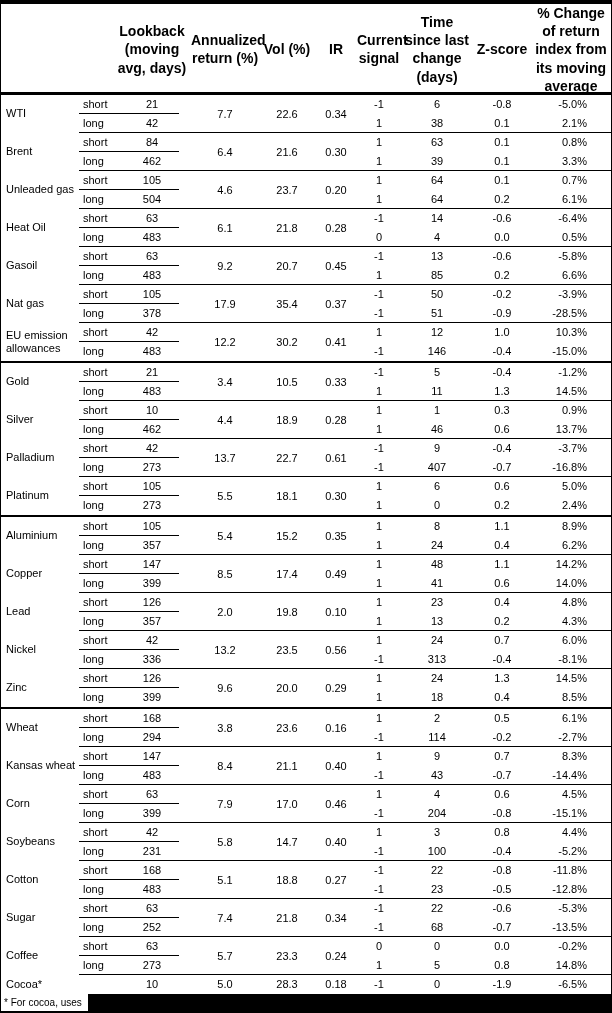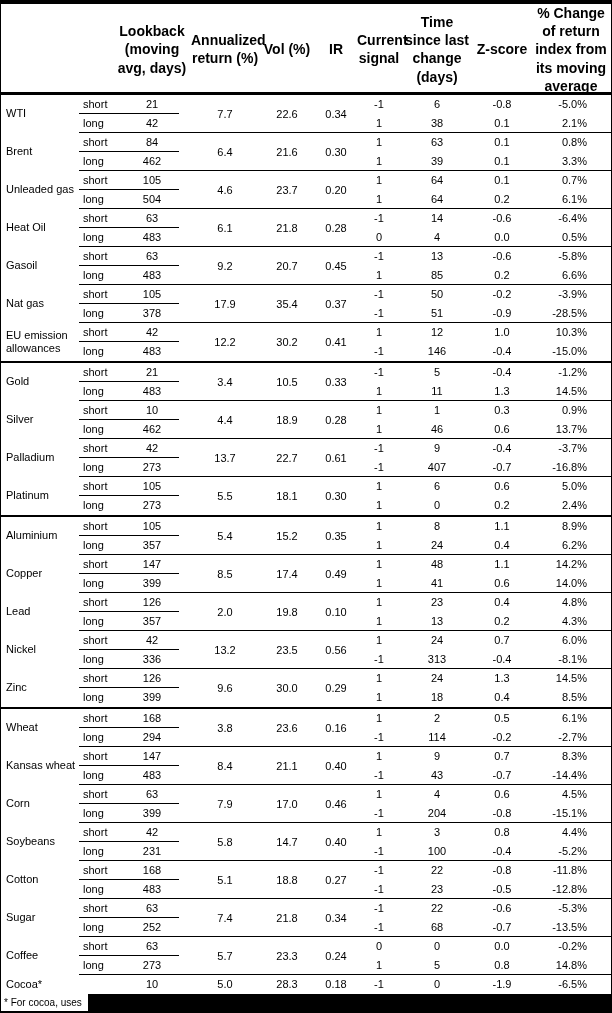--- a/index.html
+++ b/index.html
@@ -382,21 +382,21 @@
           <div class="cell c-center" style="grid-area: 2 / 3 / span 1;">336</div>
           <div class="cell c-sig" style="grid-area: 2 / 7 / span 1;">-1</div>
           <div class="cell c-time" style="grid-area: 2 / 8 / span 1;">313</div>
           <div class="cell c-z" style="grid-area: 2 / 9 / span 1;">-0.4</div>
           <div class="cell c-pct" style="grid-area: 2 / 10 / span 1;">-8.1%</div>
           <div class="mid-line"></div>
         </div>
         <div class="block" style="grid-template-rows: repeat(2, 19px);">
           <div class="name-cell" style="grid-area: 1 / 1 / span 2;">Zinc</div>
           <div class="cell merged c-center" style="grid-area: 1 / 4 / span 2;">9.6</div>
-          <div class="cell merged c-center" style="grid-area: 1 / 5 / span 2;">30.0</div>
+          <div class="cell merged c-center" style="grid-area: 1 / 5 / span 2;">20.0</div>
           <div class="cell merged c-center" style="grid-area: 1 / 6 / span 2;">0.29</div>
           <div class="cell label-cell" style="grid-area: 1 / 2 / span 1;">short</div>
           <div class="cell c-center" style="grid-area: 1 / 3 / span 1;">126</div>
           <div class="cell c-sig" style="grid-area: 1 / 7 / span 1;">1</div>
           <div class="cell c-time" style="grid-area: 1 / 8 / span 1;">24</div>
           <div class="cell c-z" style="grid-area: 1 / 9 / span 1;">1.3</div>
           <div class="cell c-pct" style="grid-area: 1 / 10 / span 1;">14.5%</div>
           <div class="cell label-cell" style="grid-area: 2 / 2 / span 1;">long</div>
           <div class="cell c-center" style="grid-area: 2 / 3 / span 1;">399</div>
           <div class="cell c-sig" style="grid-area: 2 / 7 / span 1;">1</div>

